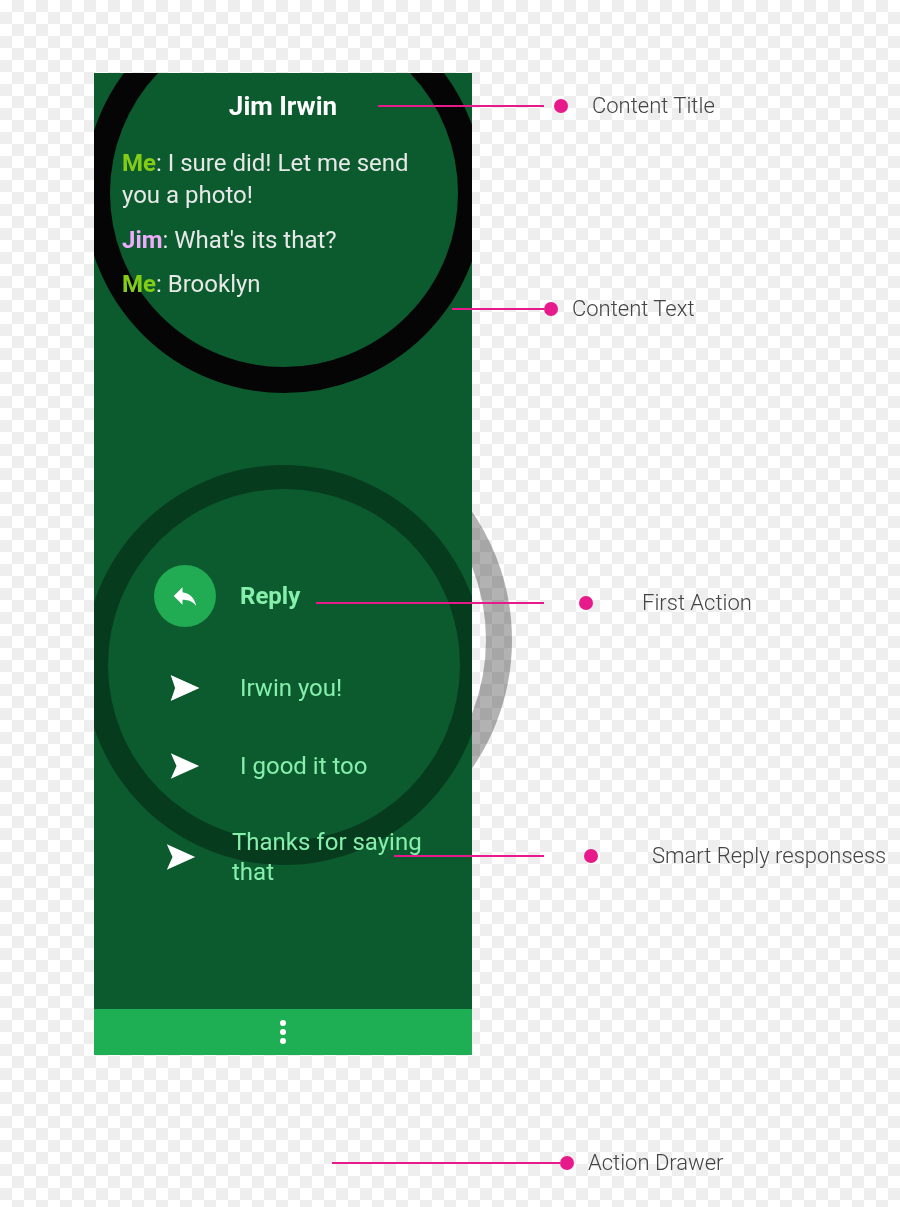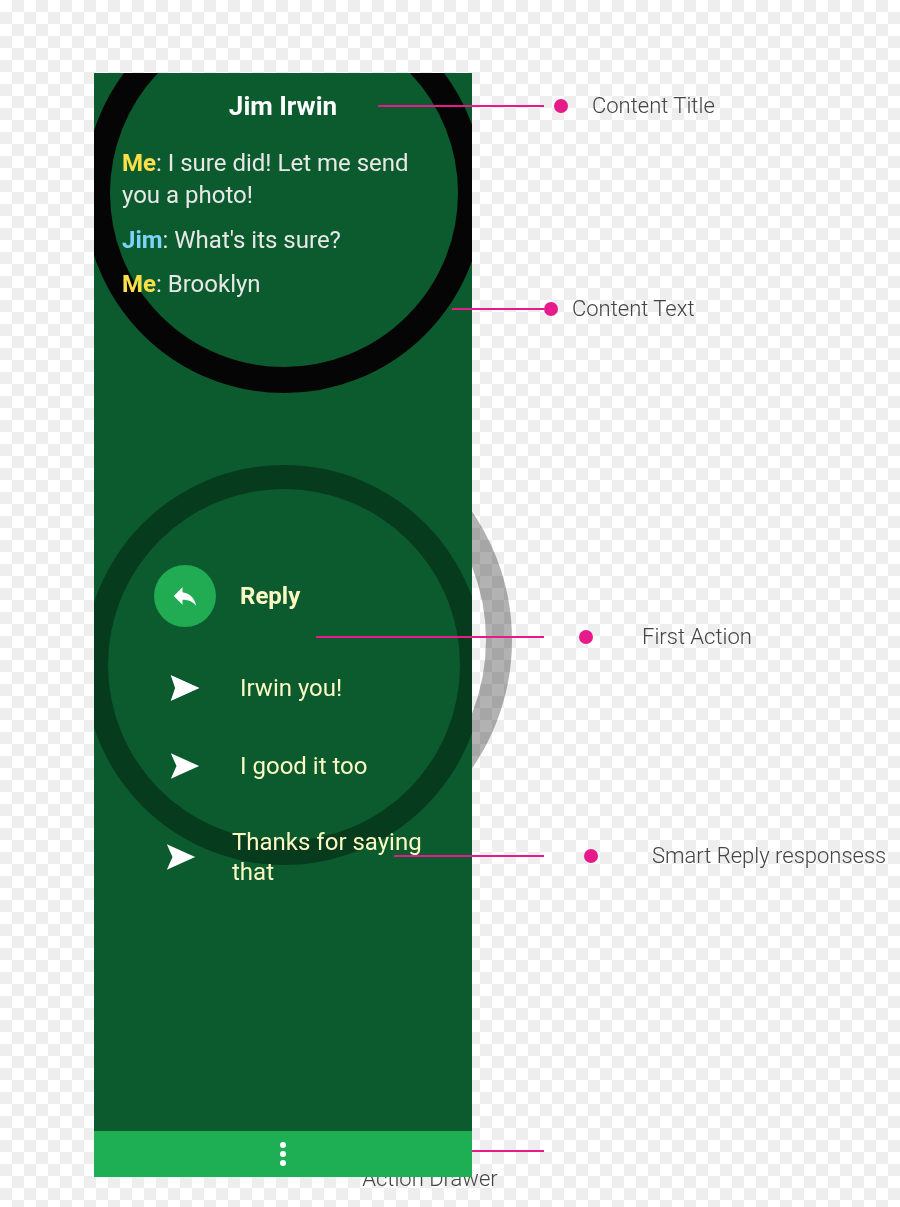--- a/index.html
+++ b/index.html
@@ -16,21 +16,21 @@
     background-position: 0 0, 0 12px, 12px -12px, -12px 0;
     position: relative;
   }
 
   
   .watch {
     position: absolute;
     left: 94px;
     top: 73px;
     width: 378px;
-    height: 1104px;
+    height: 982px;
     background: #0c5b2f;
     overflow: hidden;
   }
   
   .watch .ring-top {
     position: absolute;
     left: -10px;
     top: -80px;
     width: 400px;
     height: 400px;
@@ -96,22 +96,22 @@
   }
 
   .msg {
     font-size: 24px;
     line-height: 1.35;
     margin-bottom: 12px;
     color: #e8e8e8;
     font-weight: 400;
   }
   .msg .sender { font-weight: 700; }
-  .msg .sender.me { color: #fde047; }
-  .msg .sender.jim { color: #7dd3fc; font-weight: 700; }
+  .msg .sender.me { color: #84cc16; }
+  .msg .sender.jim { color: #f0abfc; font-weight: 700; }
 
   .actions {
     position: absolute;
     left: 0; right: 0;
     top: 492px;
     z-index: 3;
     padding: 0 40px 0 60px;
   }
   .action-row {
     display: flex;
@@ -119,21 +119,21 @@
     gap: 24px;
     margin-bottom: 44px;
     cursor: pointer;
   }
   .action-row .icon-slot {
     width: 62px;
     display: flex;
     justify-content: center;
   }
   .action-row .label {
-    color: #fef9c3;
+    color: #86efac;
     font-size: 24px;
     line-height: 1.25;
   }
   .reply .label { font-weight: 700; }
 
   .reply-fab {
     width: 62px; height: 62px; border-radius: 50%;
     background: #21ab53;
     display: flex; align-items: center; justify-content: center;
   }
@@ -190,21 +190,21 @@
   <div class="ring-mid-outer"></div>
   <div class="ring-mid-inner"></div>
 
   <div class="content">
     <div class="title">Jim Irwin</div>
 
     <div class="msg">
       <span class="sender me">Me</span><span>: </span><span>I sure did! Let me send you a photo!</span>
     </div>
     <div class="msg">
-      <span class="sender jim">Jim</span><span>: </span><span>What's its sure?</span>
+      <span class="sender jim">Jim</span><span>: </span><span>What's its that?</span>
     </div>
     <div class="msg">
       <span class="sender me">Me</span><span>: </span><span>Brooklyn</span>
     </div>
   </div>
 
   <div class="actions">
     <div class="action-row reply">
       <div class="icon-slot">
         <div class="reply-fab">
@@ -259,29 +259,29 @@
   <div class="dot"></div>
   <div class="text">Content Title</div>
 </div>
 
 <div class="callout" style="left:452px; top:296px;">
   <div class="line" style="width:92px"></div>
   <div class="dot"></div>
   <div class="text">Content Text</div>
 </div>
 
-<div class="callout" style="left:316px; top:624px;gap:35px;">
+<div class="callout" style="left:316px; top:590px;gap:35px;">
   <div class="line" style="width:228px"></div>
   <div class="dot"></div>
   <div class="text">First Action</div>
 </div>
 
 <div class="callout" style="left:394px; top:843px;gap:40px;">
   <div class="line" style="width:150px"></div>
   <div class="dot"></div>
   <div class="text">Smart Reply responsess</div>
 </div>
 
-<div class="callout" style="left:316px; top:1150px;flex-direction:column;">
+<div class="callout" style="left:332px; top:1150px;">
   <div class="line" style="width:228px"></div>
   <div class="dot"></div>
   <div class="text">Action Drawer</div>
 </div>
 
 </body></html>

